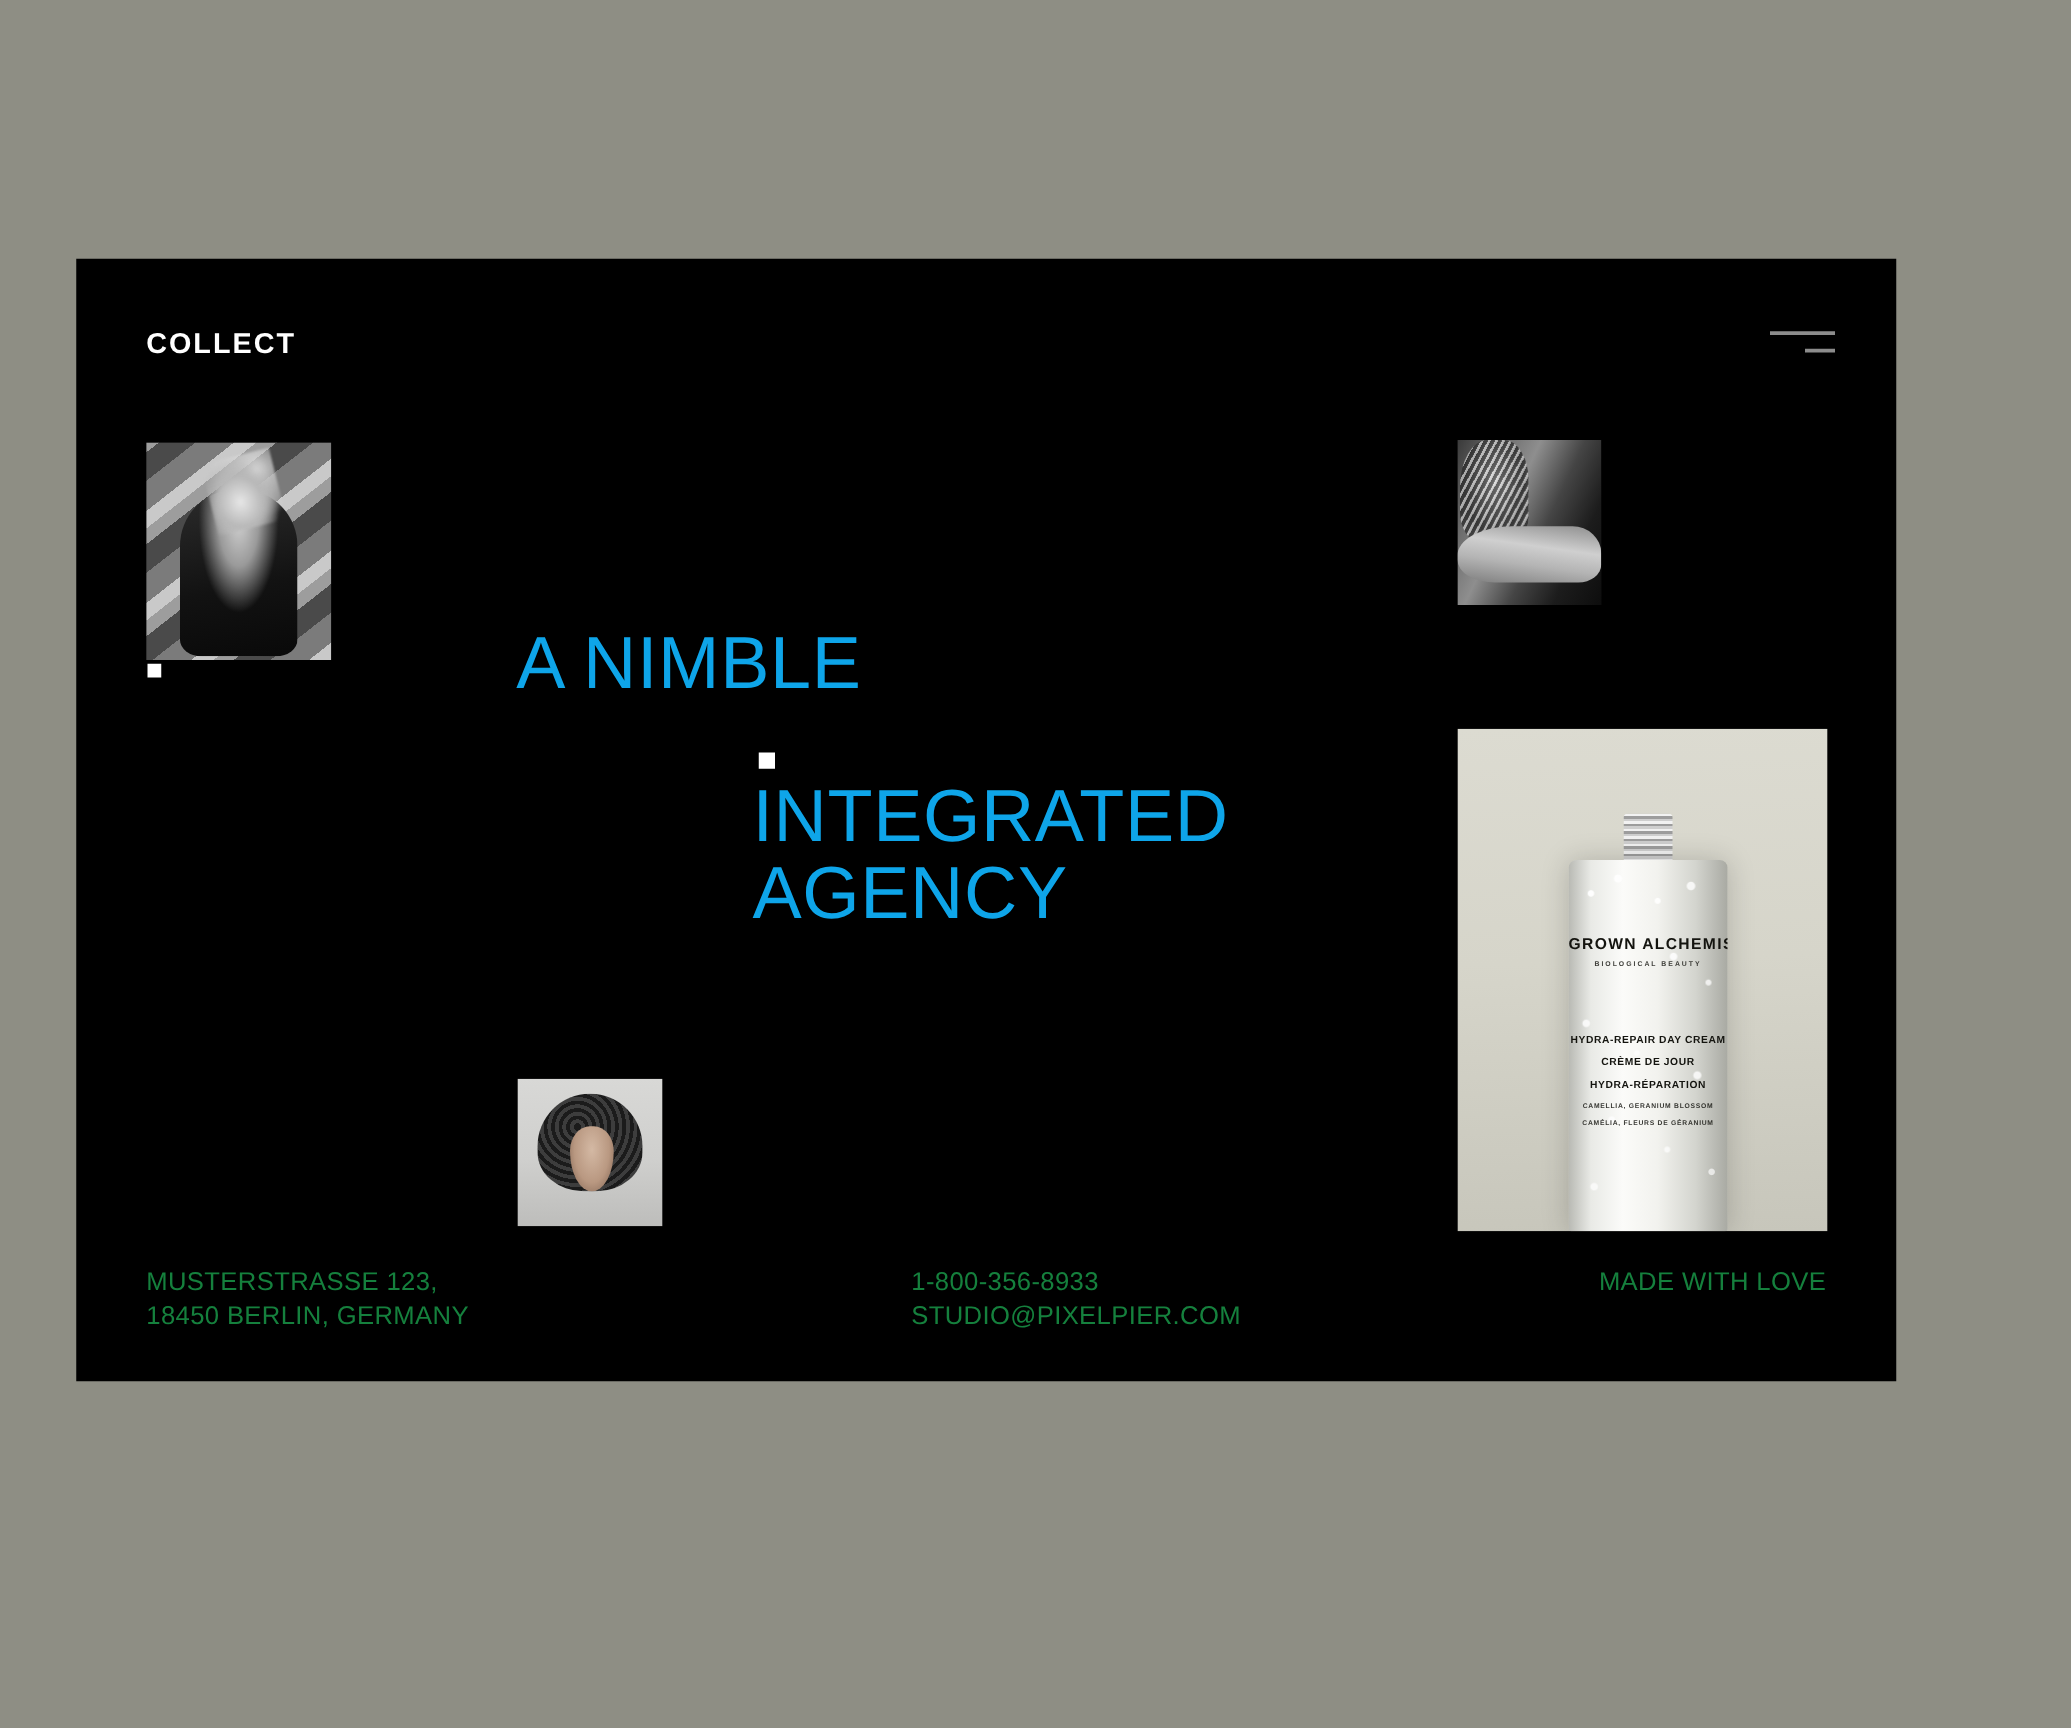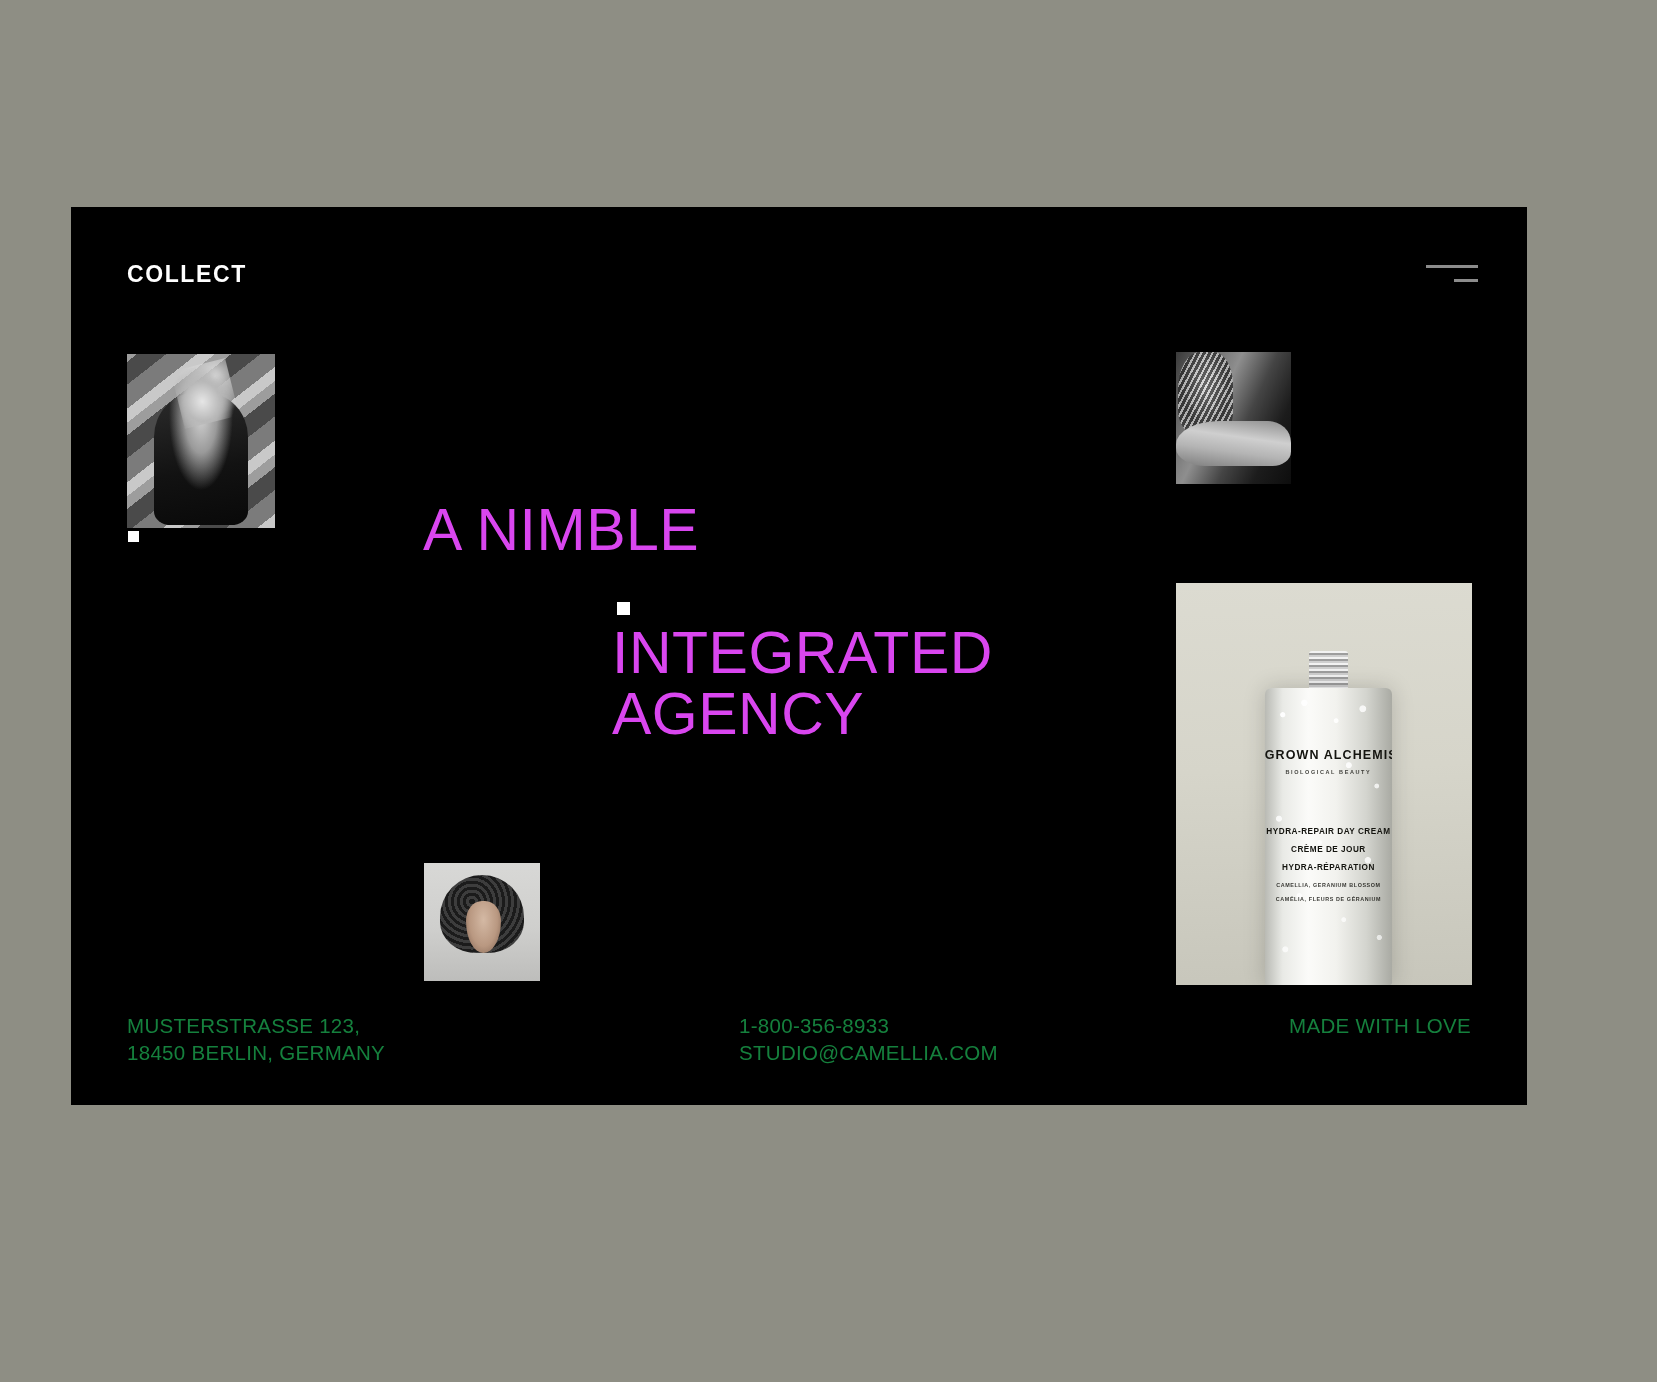--- a/index.html
+++ b/index.html
@@ -17,21 +17,21 @@
   .stage {
     position: relative;
     width: 1657px;
     height: 1382px;
     background: #8e8e84;
   }
 
   
   .hero {
     position: absolute;
-    left: 71px;
+    left: 61px;
     top: 207px;
     width: 1456px;
     height: 898px;
     background: #000000;
     overflow: hidden;
   }
 
   
   .brand {
     position: absolute;
@@ -66,21 +66,21 @@
   .bullet {
     position: absolute;
     background: #ffffff;
   }
   .bullet-a { left: 57px;  top: 324px; width: 11px; height: 11px; }
   .bullet-b { left: 546px; top: 395px; width: 13px; height: 13px; }
 
   
   .headline {
     position: absolute;
-    color: #d946ef;
+    color: #0ea5e9;
     font-size: 59px;
     font-weight: 400;
     letter-spacing: 0.5px;
     line-height: 1.03;
     white-space: nowrap;
     font-family: "Liberation Sans", sans-serif;
   }
   .headline-1 { left: 352px; top: 293px; }
   .headline-2 { left: 541px; top: 416px; }
 
@@ -322,21 +322,21 @@
       <div>AGENCY</div>
     </div>
 
     <div class="footer-col footer-left">
       <div>MUSTERSTRASSE 123,</div>
       <div>18450 BERLIN, GERMANY</div>
     </div>
 
     <div class="footer-col footer-center">
       <div>1-800-356-8933</div>
-      <div>STUDIO@CAMELLIA.COM</div>
+      <div>STUDIO@PIXELPIER.COM</div>
     </div>
 
     <div class="footer-col footer-right">
       <div>MADE WITH LOVE</div>
     </div>
 
   </div>
 </div>
 
 </body></html>

